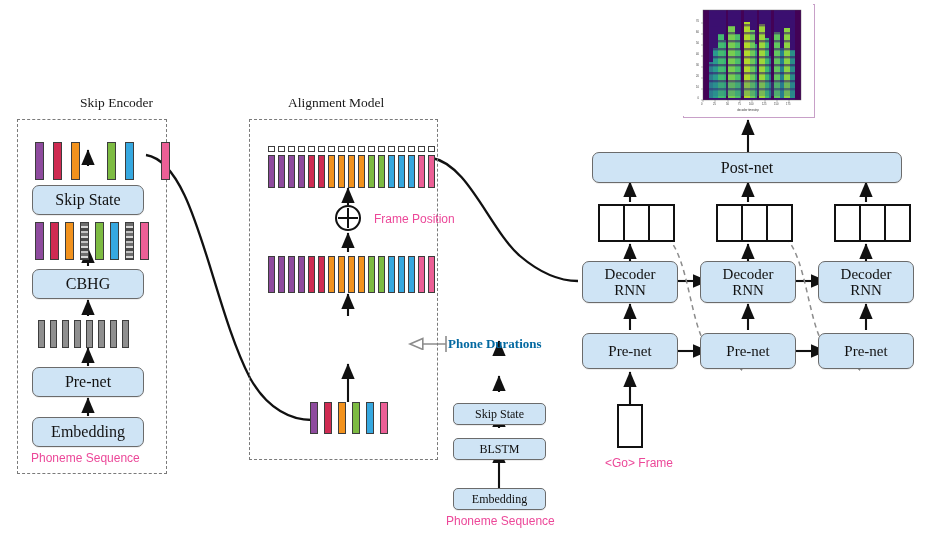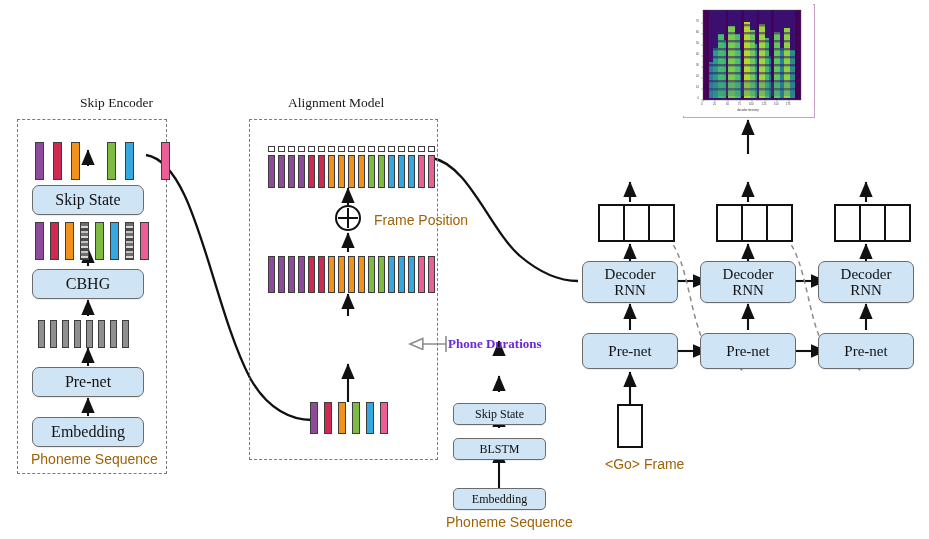--- a/index.html
+++ b/index.html
@@ -38,27 +38,27 @@
     box-shadow:0 1px 0 rgba(0,0,0,.07);
   }
   .module.sm{font-size:12px;border-radius:5px;}
   .module.md{font-size:15px;}
   .module.lg{font-size:16px;}
 
   
   .lbl{
     position:absolute;
     font-family:"Liberation Sans",sans-serif;
-    font-size:14px;
-    color:#a16207;
+    font-size:12px;
+    color:#ec4899;
     white-space:nowrap;
   }
   .lbl.pink{
     font-family:"Liberation Serif",serif;
-    font-weight:bold;font-size:13px;color:#6d28d9;
+    font-weight:bold;font-size:13px;color:#0369a1;
   }
 
   
   .barrow{position:absolute;display:flex;align-items:flex-end;}
   .bar{
     box-sizing:border-box;
     border:1.1px solid #3d3d3d;
     margin-right:3px;
   }
   .bar:last-child{margin-right:0;}
@@ -324,20 +324,21 @@
     <div class="bar" style="width:8px;height:32px;background:#7dbb42;margin-right:6px;"></div>
     <div class="bar" style="width:8px;height:32px;background:#36a8e0;margin-right:6px;"></div>
     <div class="bar" style="width:8px;height:32px;background:#ec5f96;"></div>
   </div>
 
   <div class="module sm" style="left:453px;top:403px;width:93px;height:22px;">Skip State</div>
   <div class="module sm" style="left:453px;top:438px;width:93px;height:22px;">BLSTM</div>
   <div class="module sm" style="left:453px;top:488px;width:93px;height:22px;">Embedding</div>
   <div class="lbl" style="left:446px;top:514px;">Phoneme Sequence</div>
 
+  <div class="module lg" style="left:592px;top:152px;width:310px;height:31px;">Post-net</div>
 
   <div class="frameset" style="left:598px;top:204px;">
     <div class="framecell"></div>
     <div class="framecell"></div>
     <div class="framecell"></div>
   </div>
   <div class="frameset" style="left:716px;top:204px;">
     <div class="framecell"></div>
     <div class="framecell"></div>
     <div class="framecell"></div>

